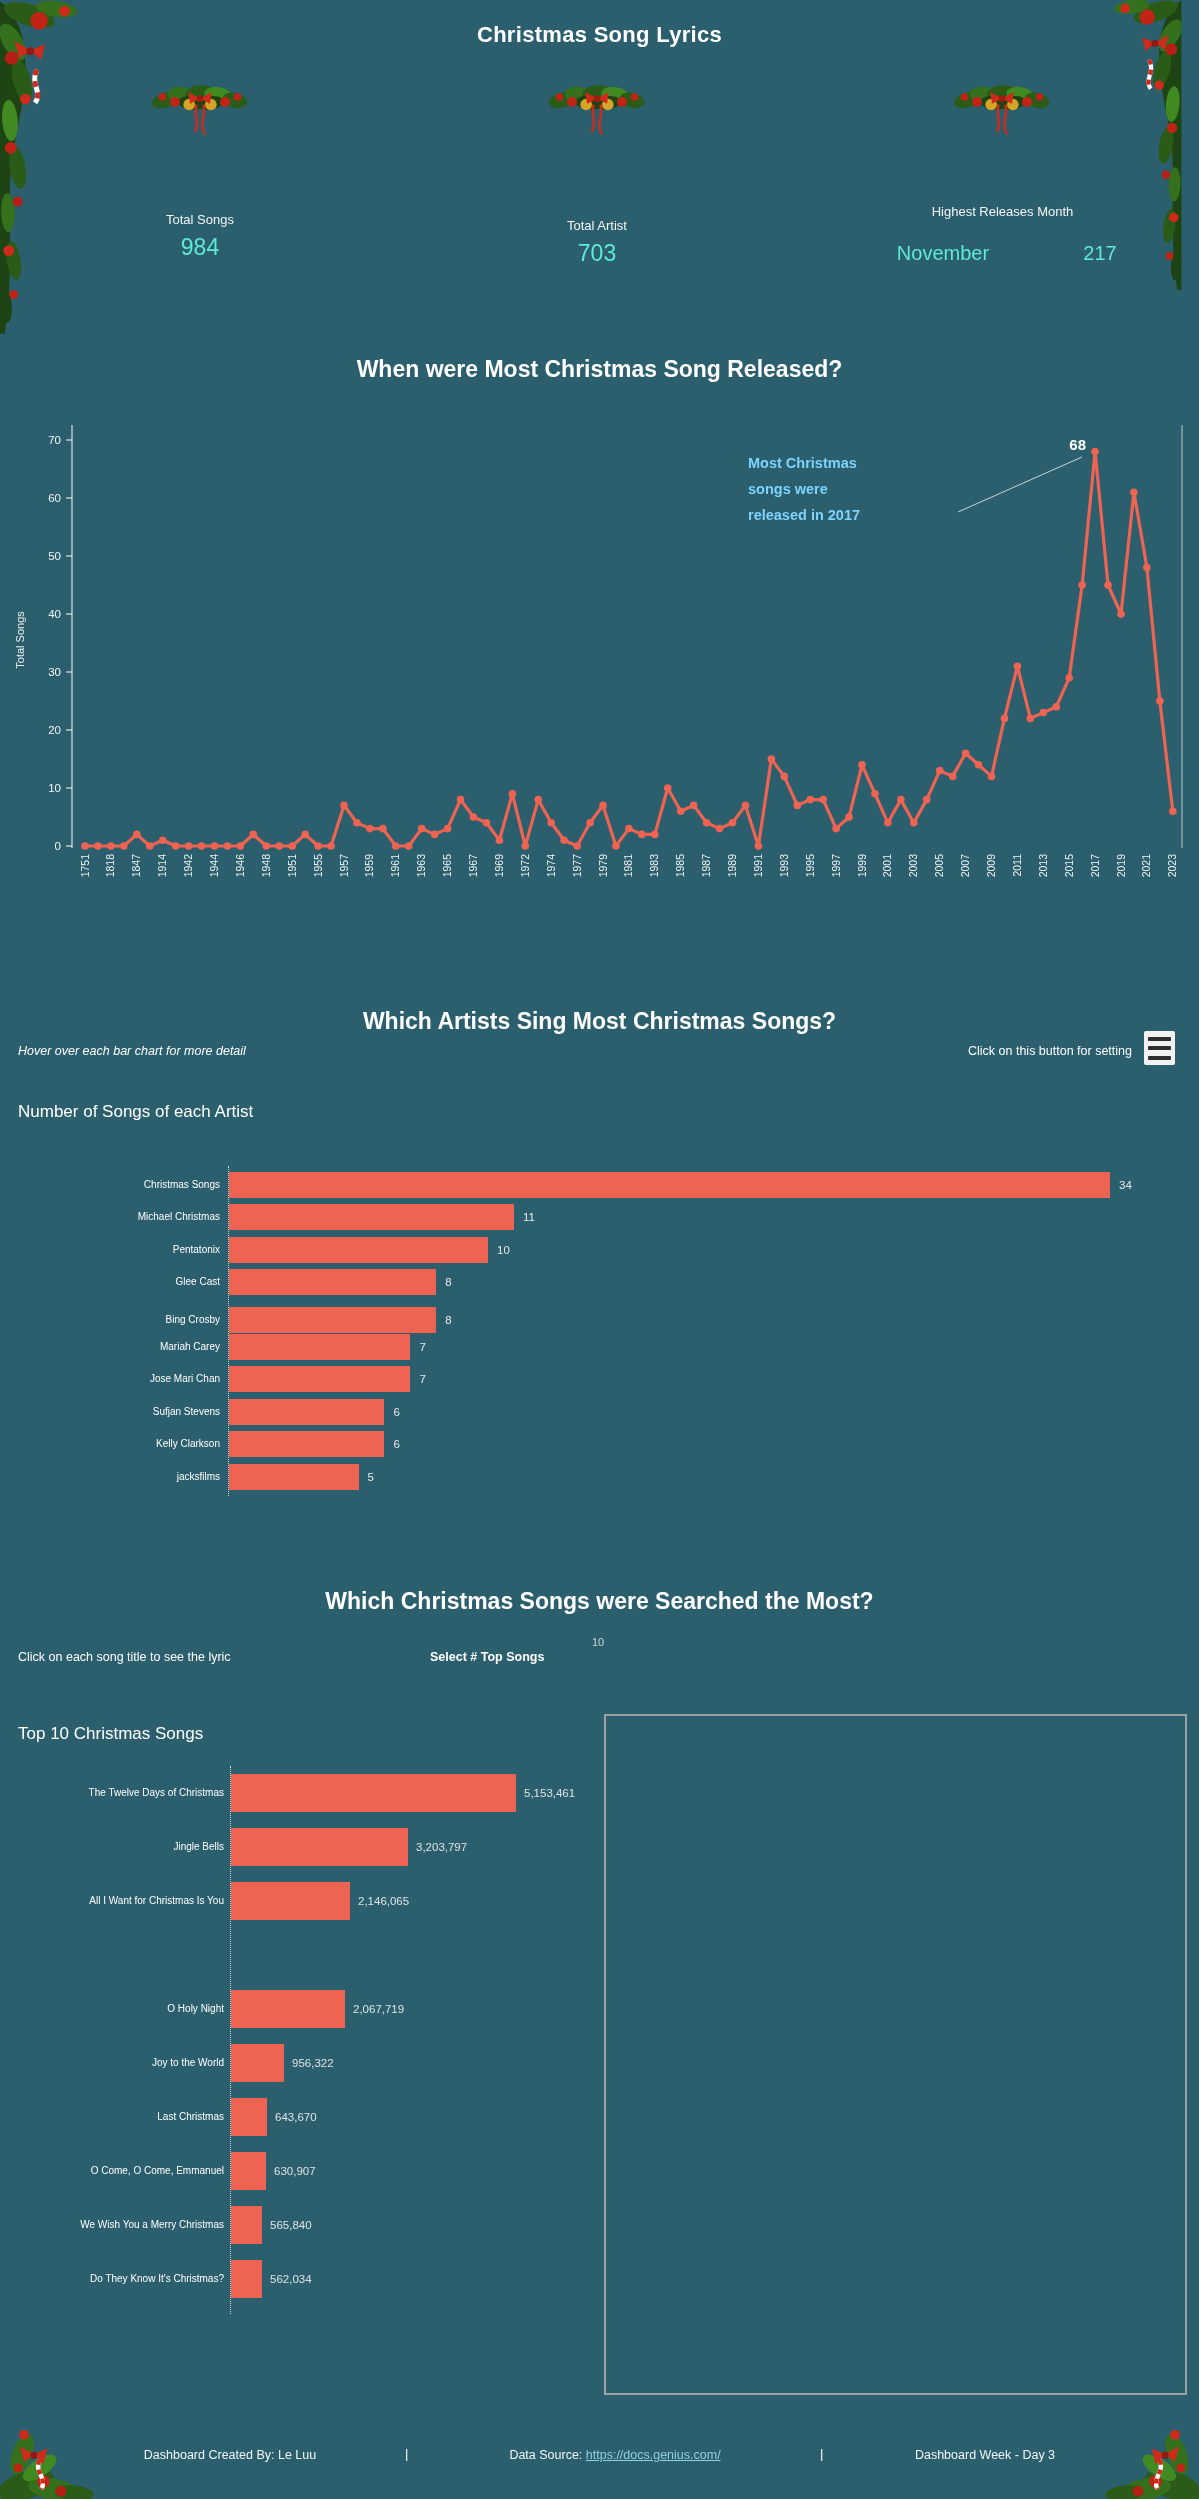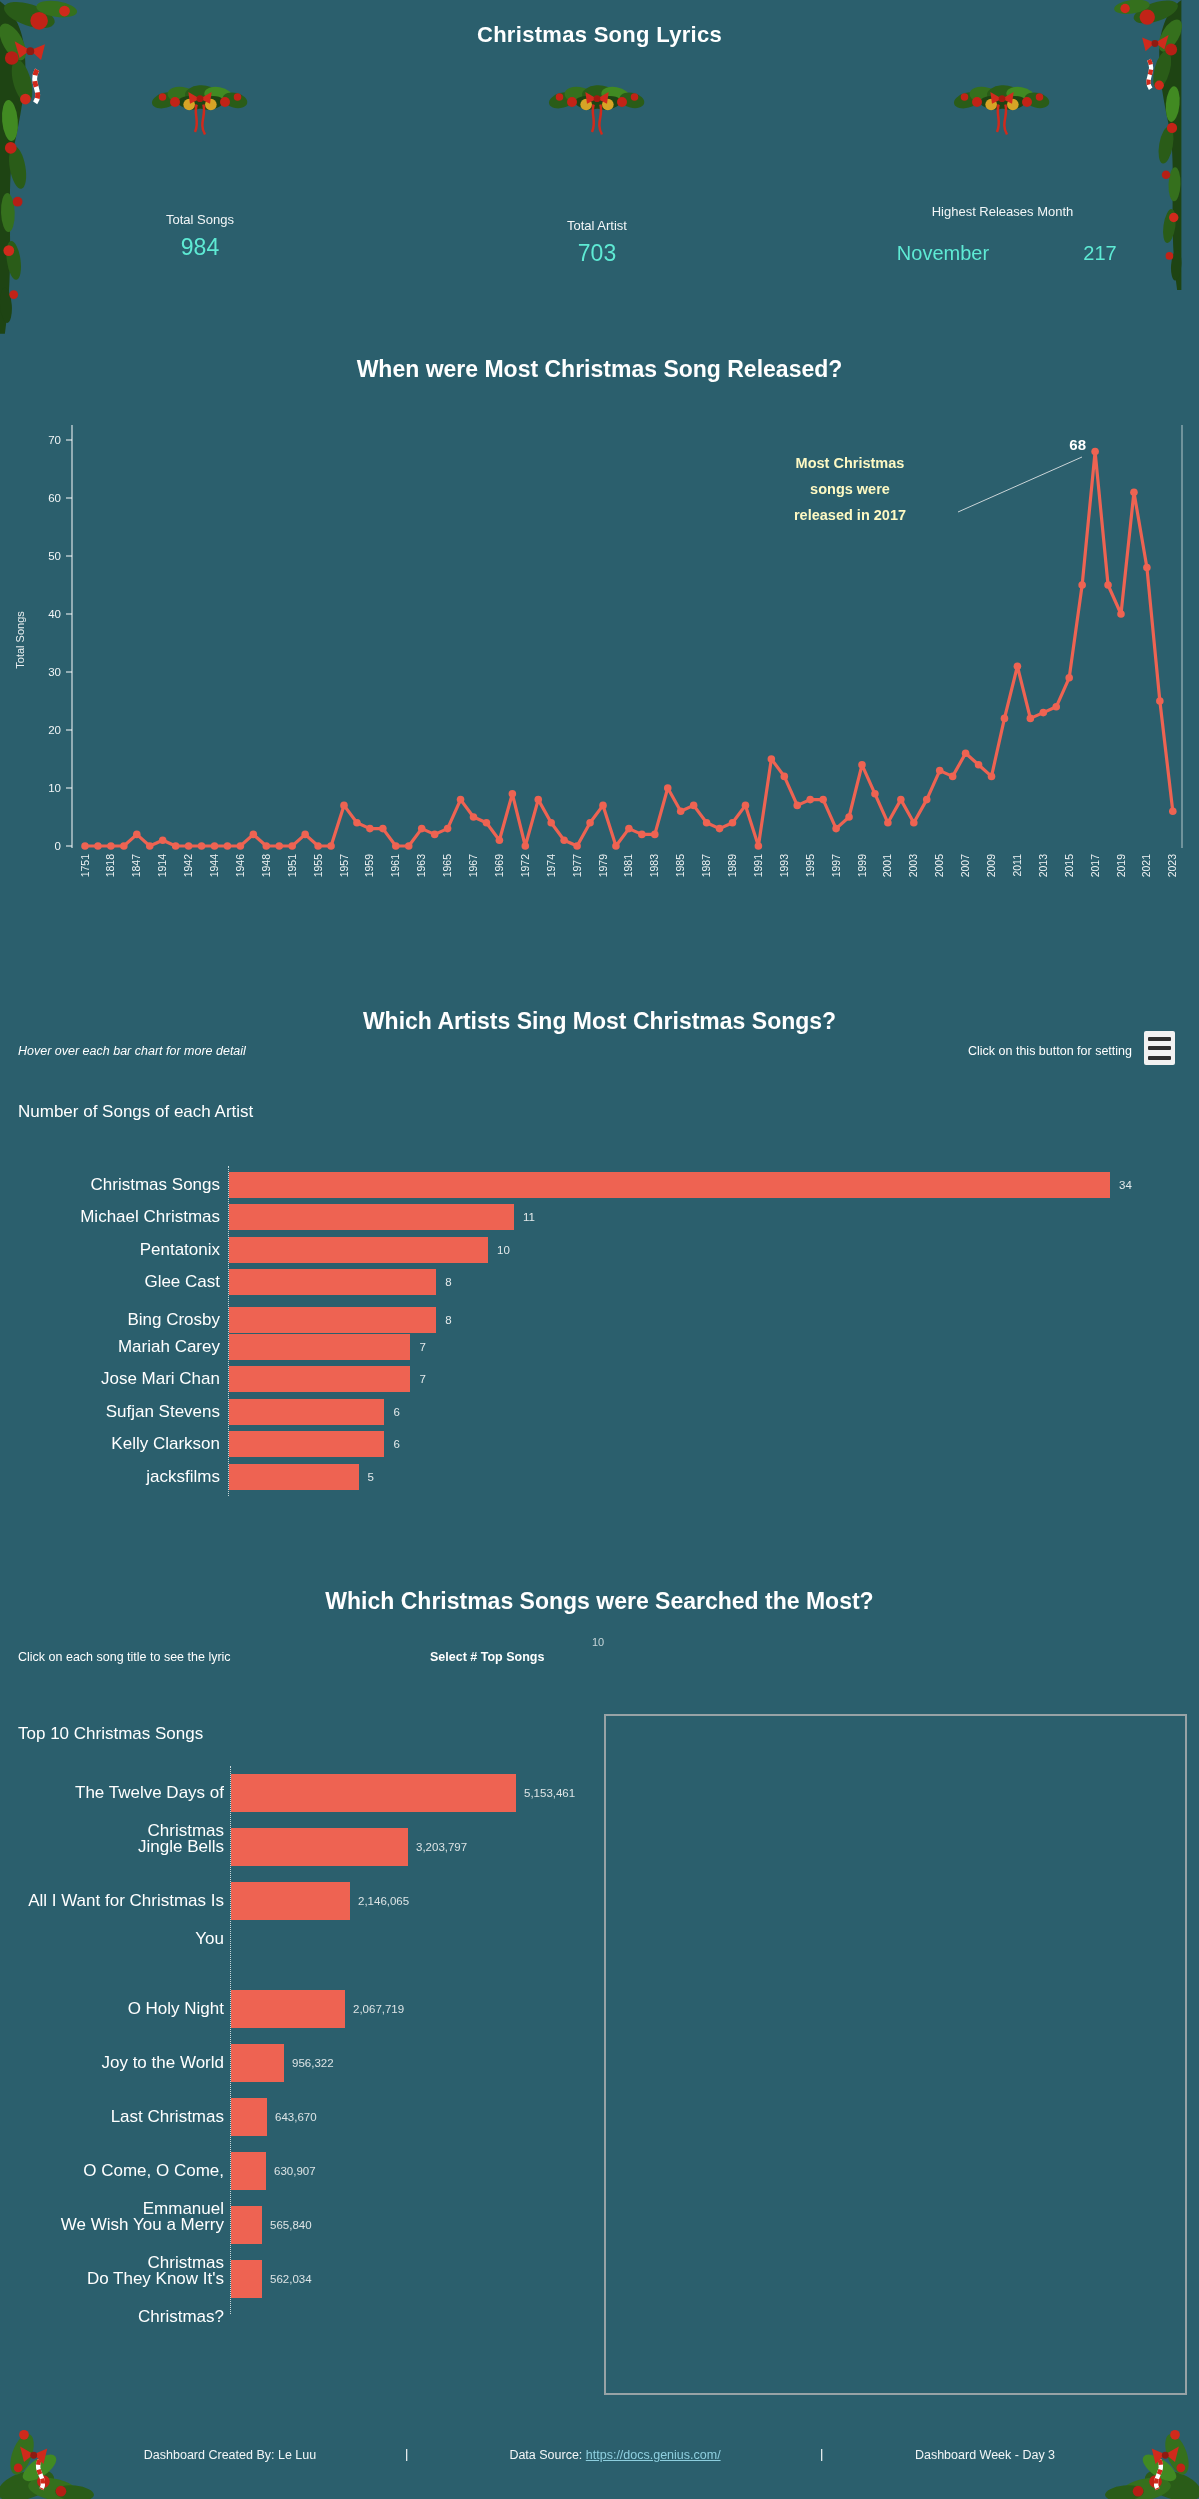--- a/index.html
+++ b/index.html
@@ -23,31 +23,31 @@
   .deco{position:absolute;pointer-events:none;}
   
   .settings-btn{
     position:absolute;left:1144px;top:1031px;width:31px;height:34px;
     background:#f2f2f2;border-radius:2px;cursor:pointer;
     display:flex;flex-direction:column;justify-content:space-evenly;align-items:center;
   }
   .settings-btn .bar{width:23px;height:4px;background:#2e2e2e;border-radius:1px;}
   
   .hbar-row{position:absolute;left:0;width:1199px;}
-  .hbar-label{position:absolute;text-align:right;font-size:17px;color:#fff;}
+  .hbar-label{position:absolute;text-align:right;font-size:10px;color:#fff;}
   .hbar{position:absolute;background:#EE6352;}
   .hbar-val{position:absolute;font-size:11.5px;color:#e4eaeb;white-space:nowrap;}
   .axis-dotted{position:absolute;width:0;border-left:1px dotted rgba(255,255,255,.75);}
   .lyrics-panel{
     position:absolute;left:604px;top:1714px;width:579px;height:677px;
     border:2px solid #98A3A6;background:transparent;
   }
   .annotation{
-    position:absolute;left:748px;top:450px;width:204px;text-align:center;
-    font-size:14.5px;font-weight:700;line-height:26px;color:#fef9c3;
+    position:absolute;left:748px;top:450px;width:204px;text-align:left;
+    font-size:14.5px;font-weight:700;line-height:26px;color:#7dd3fc;
   }
   .peak-label{
     position:absolute;left:1032px;top:436px;width:54px;text-align:right;
     font-size:15px;font-weight:700;color:#fff;
   }
   .footer-text{font-size:12.5px;color:#f2f6f7;}
   .footer-sep{font-size:13px;color:#fff;}
   a.src-link{color:#8ECFDF;text-decoration:underline;cursor:pointer;}
 </style>
 </head>

